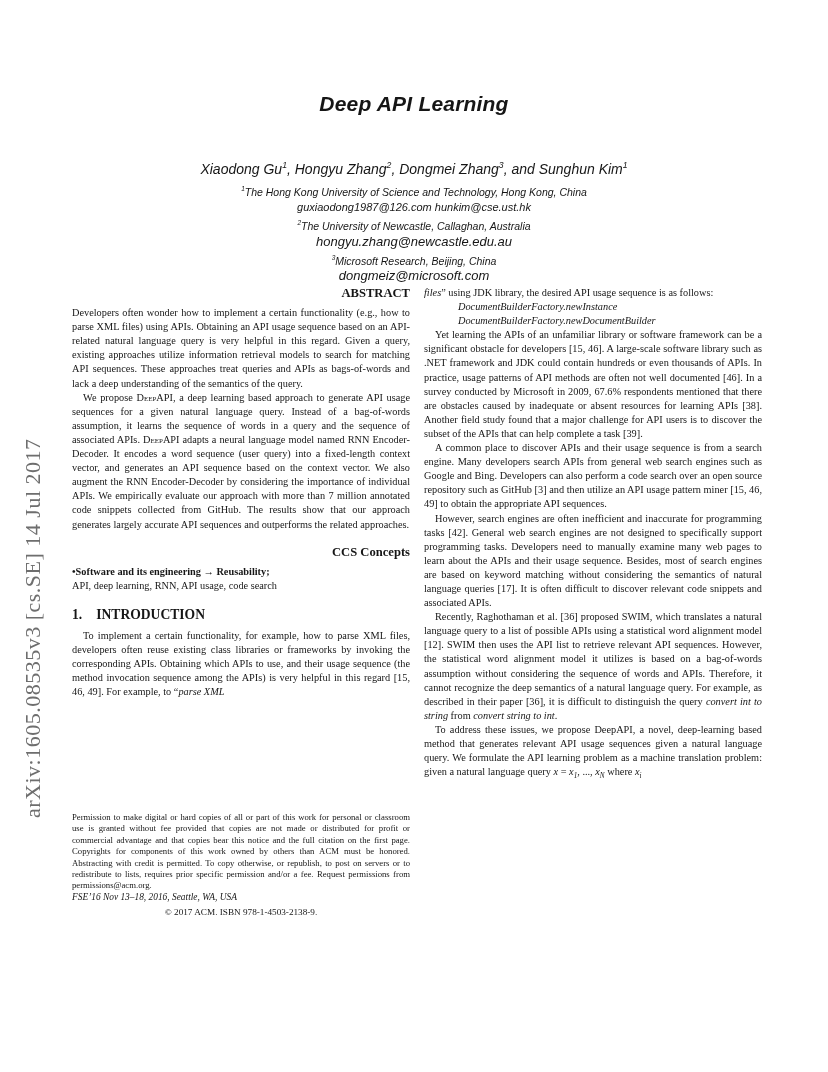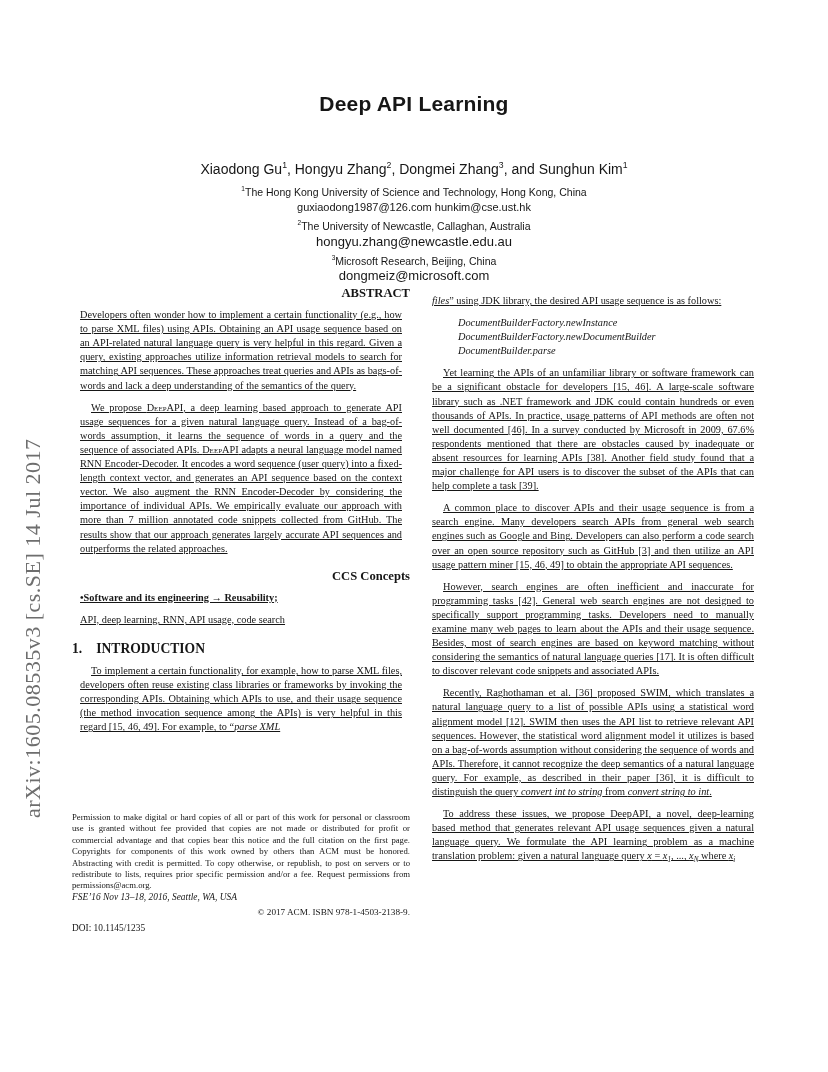--- a/index.html
+++ b/index.html
@@ -10,49 +10,49 @@
   }
   
   .watermark {
     position:absolute; left:20px; top:818px;
     transform:rotate(-90deg); transform-origin:0 0;
     white-space:nowrap; font-size:22px; letter-spacing:0.5px;
     font-family:"Liberation Serif", serif; color:#6e6e6e;
   }
   
   .hdr { position:absolute; top:92px; left:0; width:100%; text-align:center;
-         font-family:"Liberation Sans", sans-serif; }
+         font-family:"Liberation Sans", sans-serif;font-style:italic; }
   .hdr h1 { margin:0 0 44px 0; font-size:21px; font-weight:bold; letter-spacing:0.2px; }
   .authors { font-size:14px; margin-bottom:4px; }
   .authors sup, .affil sup { font-size:62%; }
   .affil { font-size:10.5px; line-height:15px; }
   .email { font-size:13px; line-height:16px; }
   .email.lg { font-size:11px; }
   
   .col { position:absolute; top:286px; width:338px; font-size:10.3px;
          line-height:14.1px; text-align:justify; }
   .col-left  { left:72px; }
   .col-right { left:424px; }
-  .col p { margin:8px;text-decoration:underline; }
+  .col p { margin:0; }
   .col p.ind { text-indent:11px; }
   h2.sub { font-size:12.6px; font-weight:bold; margin:13px 0 6px 0; text-align:right; }
   h2.sec { font-size:13.6px; font-weight:bold; margin:15px 0 7px 0; text-align:left; }
   h2.sec .num { margin-right:14px; }
   .codeblock { padding-left:34px; font-style:italic; }
   .it { font-style:italic; }
   .bd { font-weight:bold; }
   .sc { font-variant:small-caps; }
   sub { font-size:70%; }
   sup { font-size:65%; }
   
   .footnote { position:absolute; top:812px; left:72px; width:338px;
               font-size:8.7px; line-height:11.4px; text-align:justify; }
   .footnote p { margin:0; }
   .footnote .venue { font-style:italic; font-size:9.4px; text-align:left; }
-  .footnote .cr    { margin-top:4px; font-size:9.2px; text-align:right; }
+  .footnote .cr    { margin-top:4px; font-size:9.2px; text-align:center; }
   .footnote .doi   { margin-top:4px; font-size:9.4px; text-align:left; }
 </style>
 </head>
 <body>
 
 <div class="page">
 
   <div class="watermark" style="color: rgb(110, 110, 110);">arXiv:1605.08535v3  [cs.SE]  14 Jul 2017</div>
 
   <div class="hdr">
@@ -77,29 +77,27 @@
     <p>API, deep learning, RNN, API usage, code search</p>
 
     <h2 class="sec"><span class="num">1.</span><span>INTRODUCTION</span></h2>
     <p class="ind"><span>To implement a certain functionality, for example, how to parse XML files, developers often reuse existing class libraries or frameworks by invoking the corresponding APIs. Obtaining which APIs to use, and their usage sequence (the method invocation sequence among the APIs) is very helpful in this regard [15, 46, 49]. For example, to “</span><span class="it">parse XML</span></p>
   </div>
 
   <div class="footnote">
     <p>Permission to make digital or hard copies of all or part of this work for personal or classroom use is granted without fee provided that copies are not made or distributed for profit or commercial advantage and that copies bear this notice and the full citation on the first page. Copyrights for components of this work owned by others than ACM must be honored. Abstracting with credit is permitted. To copy otherwise, or republish, to post on servers or to redistribute to lists, requires prior specific permission and/or a fee. Request permissions from permissions@acm.org.</p>
     <p class="venue">FSE’16 Nov 13–18, 2016, Seattle, WA, USA</p>
     <p class="cr">© 2017 ACM. ISBN 978-1-4503-2138-9.</p>
-    <p class="doi">DOI: 10.1145/1235</p>
   </div>
 
   <div class="col col-right">
     <p><span class="it">files</span><span>” using JDK library, the desired API usage sequence is as follows:</span></p>
     <div class="codeblock">
       <div>DocumentBuilderFactory.newInstance</div>
       <div>DocumentBuilderFactory.newDocumentBuilder</div>
-      <div>DocumentBuilder.parse</div>
     </div>
     <p class="ind"><span>Yet learning the APIs of an unfamiliar library or software framework can be a significant obstacle for developers [15, 46]. A large-scale software library such as .NET framework and JDK could contain hundreds or even thousands of APIs. In practice, usage patterns of API methods are often not well documented [46]. In a survey conducted by Microsoft in 2009, 67.6% respondents mentioned that there are obstacles caused by inadequate or absent resources for learning APIs [38]. Another field study found that a major challenge for API users is to discover the subset of the APIs that can help complete a task [39].</span></p>
     <p class="ind"><span>A common place to discover APIs and their usage sequence is from a search engine. Many developers search APIs from general web search engines such as Google and Bing. Developers can also perform a code search over an open source repository such as GitHub [3] and then utilize an API usage pattern miner [15, 46, 49] to obtain the appropriate API sequences.</span></p>
     <p class="ind"><span>However, search engines are often inefficient and inaccurate for programming tasks [42]. General web search engines are not designed to specifically support programming tasks. Developers need to manually examine many web pages to learn about the APIs and their usage sequence. Besides, most of search engines are based on keyword matching without considering the semantics of natural language queries [17]. It is often difficult to discover relevant code snippets and associated APIs.</span></p>
     <p class="ind"><span>Recently, Raghothaman et al. [36] proposed SWIM, which translates a natural language query to a list of possible APIs using a statistical word alignment model [12]. SWIM then uses the API list to retrieve relevant API sequences. However, the statistical word alignment model it utilizes is based on a bag-of-words assumption without considering the sequence of words and APIs. Therefore, it cannot recognize the deep semantics of a natural language query. For example, as described in their paper [36], it is difficult to distinguish the query </span><span class="it">convert int to string</span><span> from </span><span class="it">convert string to int</span><span>.</span></p>
     <p class="ind"><span>To address these issues, we propose DeepAPI, a novel, deep-learning based method that generates relevant API usage sequences given a natural language query. We formulate the API learning problem as a machine translation problem: given a natural language query </span><span class="it">x</span><span> = </span><span class="it">x</span><sub class="it">1</sub><span>, ..., </span><span class="it">x</span><sub class="it">N</sub><span> where </span><span class="it">x</span><sub class="it">i</sub></p>
   </div>
 
 </div>
 

